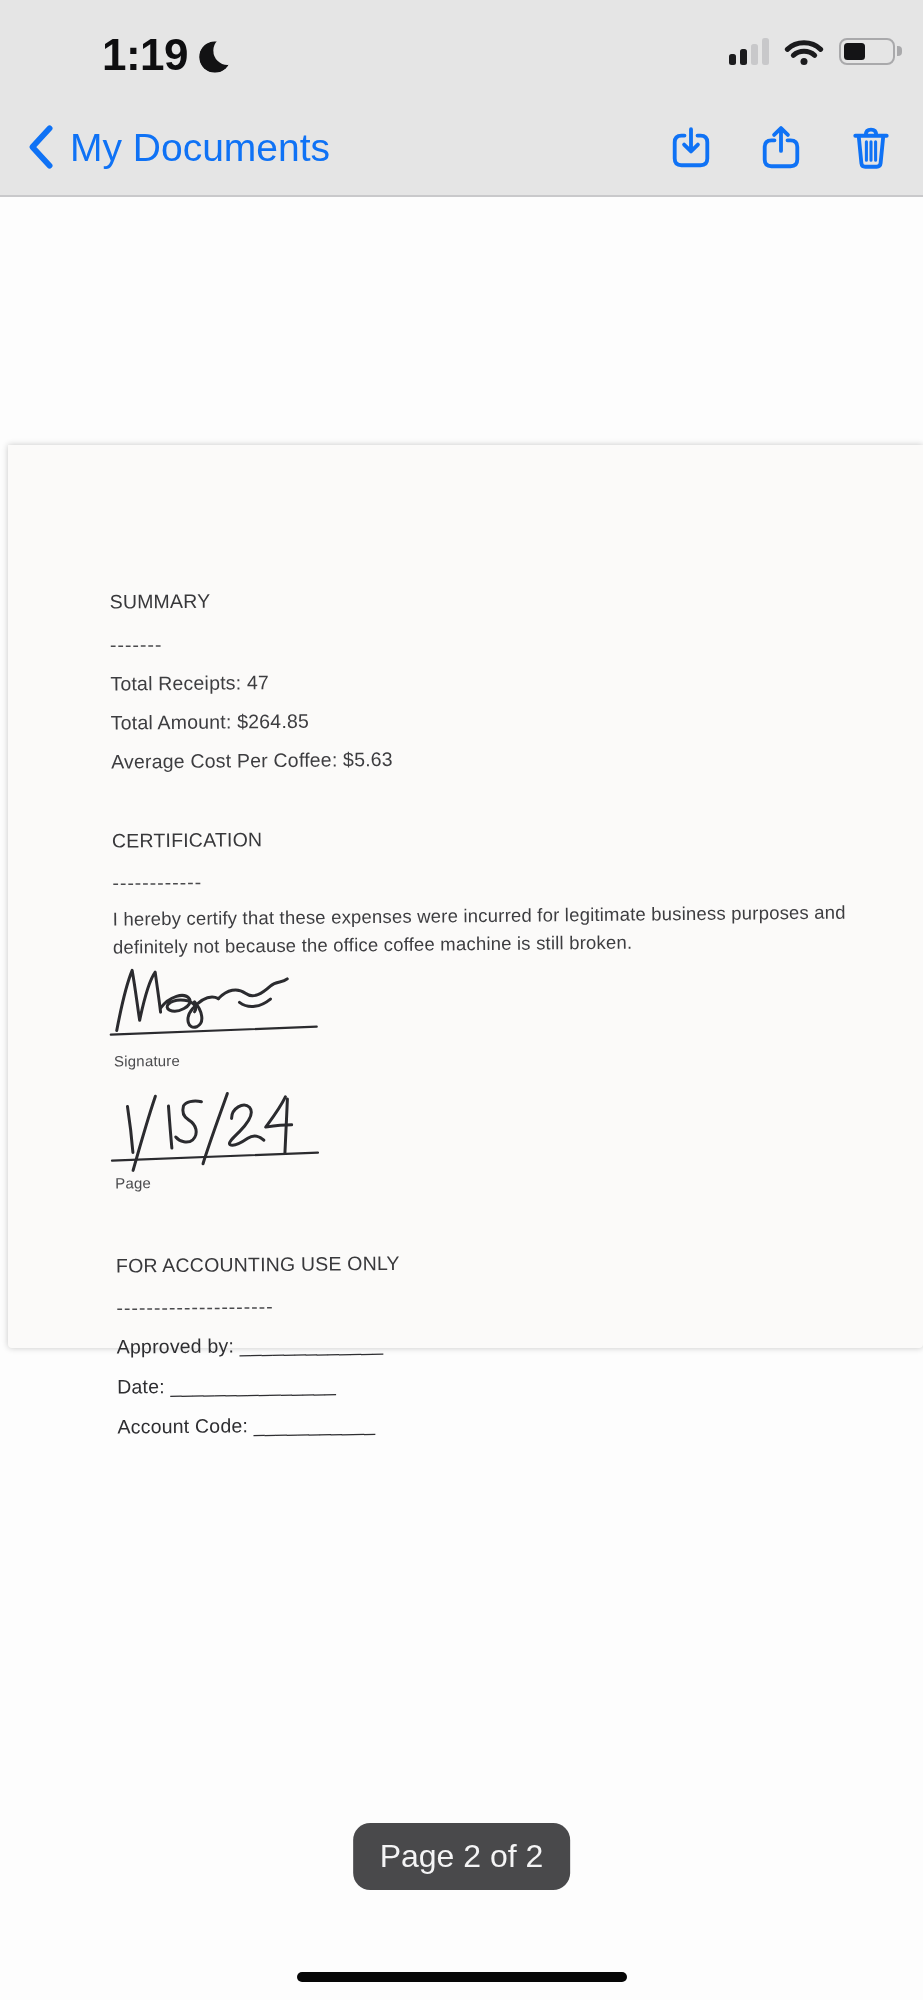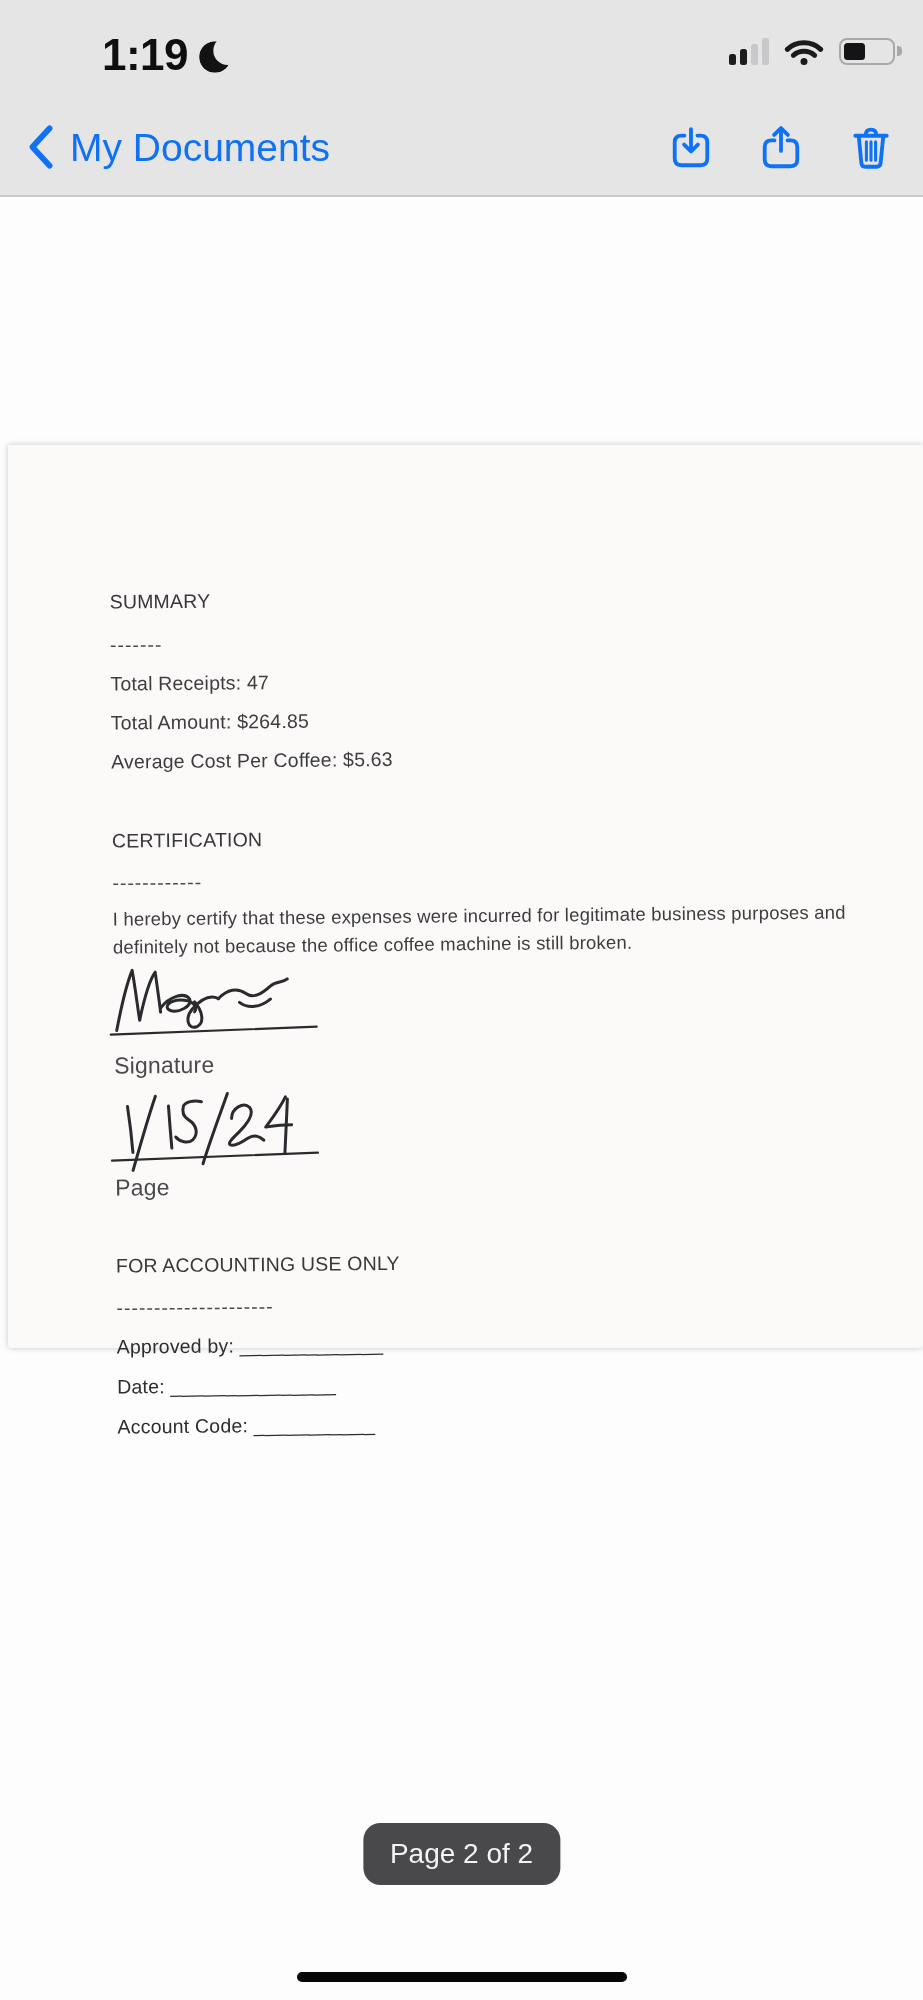--- a/index.html
+++ b/index.html
@@ -46,28 +46,28 @@
   }
   .doc-content{
     position:absolute;inset:0;
     transform:rotate(-0.55deg);transform-origin:60px 300px;
     color:#3d3d40;
   }
   .doc-line{position:absolute;left:103px;white-space:nowrap;font-size:19.5px;letter-spacing:0.2px;}
   .doc-heading{color:#38383b;}
   .doc-dashes{letter-spacing:1px;color:#4a4a4d;}
   .cert-par{font-size:18.5px;}
-  .doc-label{font-size:23px;color:#4b4b4e;}
+  .doc-label{font-size:15px;color:#4b4b4e;}
   .acct-field{color:#2e2e31;}
   .hand{position:absolute;}
   .hand path, .hand line{stroke:#2b2b2f;fill:none;stroke-linecap:round;stroke-linejoin:round;}
   
   .page-badge{
     position:absolute;left:50%;top:1823px;transform:translateX(-50%);
-    background:#49494b;color:#f4f4f5;font-size:28px;
+    background:#49494b;color:#f4f4f5;font-size:32px;
     padding:15px 27px;border-radius:17px;white-space:nowrap;
   }
   .home-indicator{
     position:absolute;left:50%;top:1972px;transform:translateX(-50%);
     width:330px;height:10px;border-radius:5px;background:#060606;cursor:grab;
   }
 </style>
 </head>
 <body>
 

